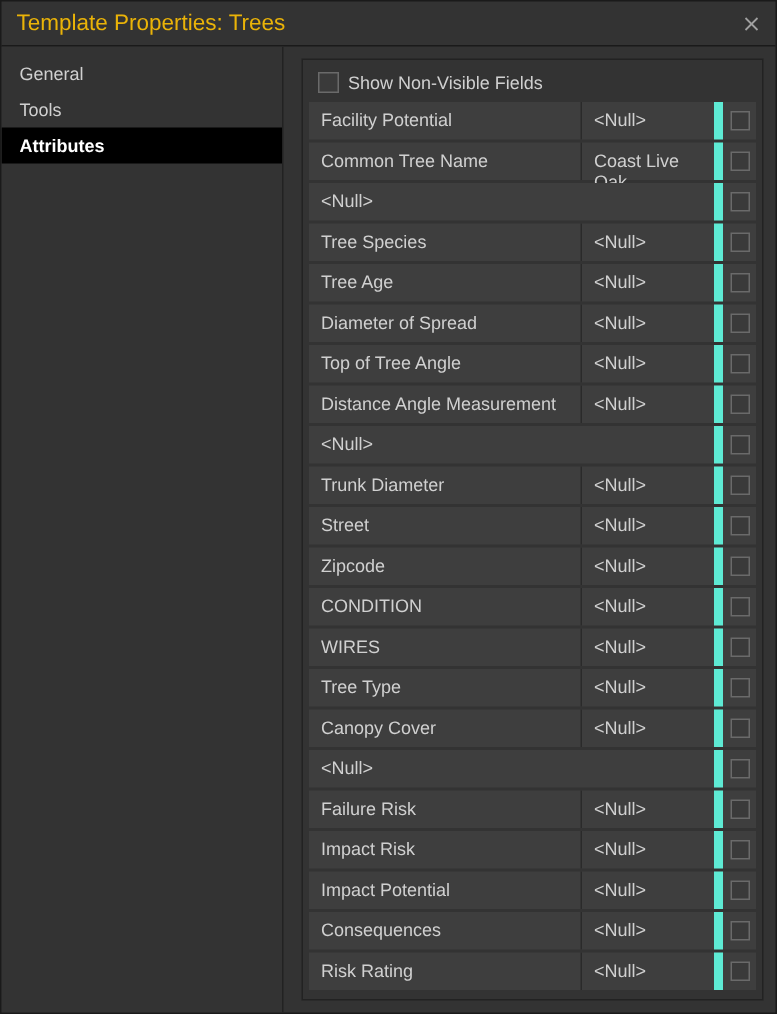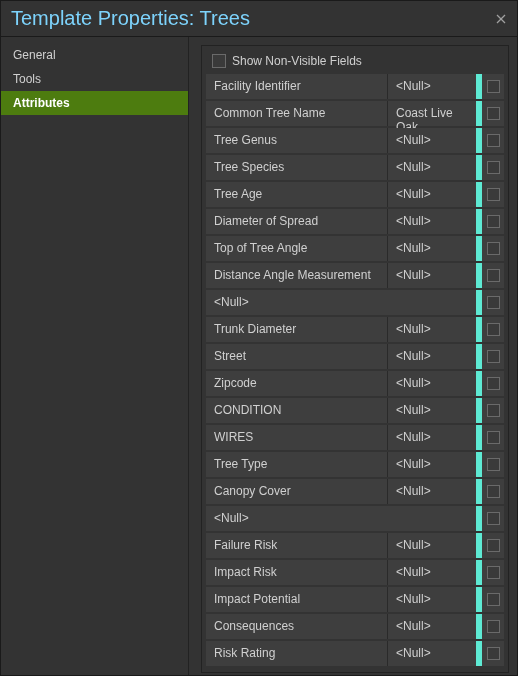--- a/index.html
+++ b/index.html
@@ -25,22 +25,22 @@
       flex-direction: column;
     }
     .titlebar {
       display: flex;
       justify-content: space-between;
       align-items: center;
       padding: 6px 8px 6px 10px;
       border-bottom: 1px solid #1a1a1a;
     }
     .titlebar-title {
-      color: #7dd3fc;
-      font-size: 20px;
+      color: #eab308;
+      font-size: 15px;
       font-weight: 400;
     }
     .close-icon {
       width: 16px;
       height: 16px;
       display: flex;
       align-items: center;
       justify-content: center;
       color: #a0a0a0;
       cursor: pointer;
@@ -61,21 +61,21 @@
       padding: 6px 0 0 0;
     }
     .sidebar-item {
       padding: 4px 12px;
       cursor: pointer;
       color: #d0d0d0;
       font-size: 12px;
       line-height: 16px;
     }
     .sidebar-item.selected {
-      background: #4d7c0f;
+      background: #000000;
       color: #ffffff;
       font-weight: 600;
     }
     .main {
       flex: 1;
       padding: 8px 8px 8px 12px;
       overflow: auto;
     }
     .main-inner {
       border: 1px solid #222;
@@ -160,35 +160,34 @@
         <div class="sidebar-item selected"><span>Attributes</span></div>
       </div>
     <div class="main">
       <div class="main-inner">
         <div class="show-nonvisible">
           <div class="checkbox"></div>
           <div class="show-label">Show Non-Visible Fields</div>
         </div>
         <div class="attr-table" id="attr-table">
             <div class="attr-row">
-              <div class="attr-label">Facility Identifier</div>
+              <div class="attr-label">Facility Potential</div>
               <div class="attr-value">&lt;Null&gt;</div>
               <div class="attr-check">
                 <div class="checkbox"></div>
               </div>
             </div>
             <div class="attr-row">
               <div class="attr-label">Common Tree Name</div>
               <div class="attr-value">Coast Live Oak</div>
               <div class="attr-check">
                 <div class="checkbox"></div>
               </div>
             </div>
             <div class="attr-row">
-              <div class="attr-label">Tree Genus</div>
               <div class="attr-value">&lt;Null&gt;</div>
               <div class="attr-check">
                 <div class="checkbox"></div>
               </div>
             </div>
             <div class="attr-row">
               <div class="attr-label">Tree Species</div>
               <div class="attr-value">&lt;Null&gt;</div>
               <div class="attr-check">
                 <div class="checkbox"></div>

